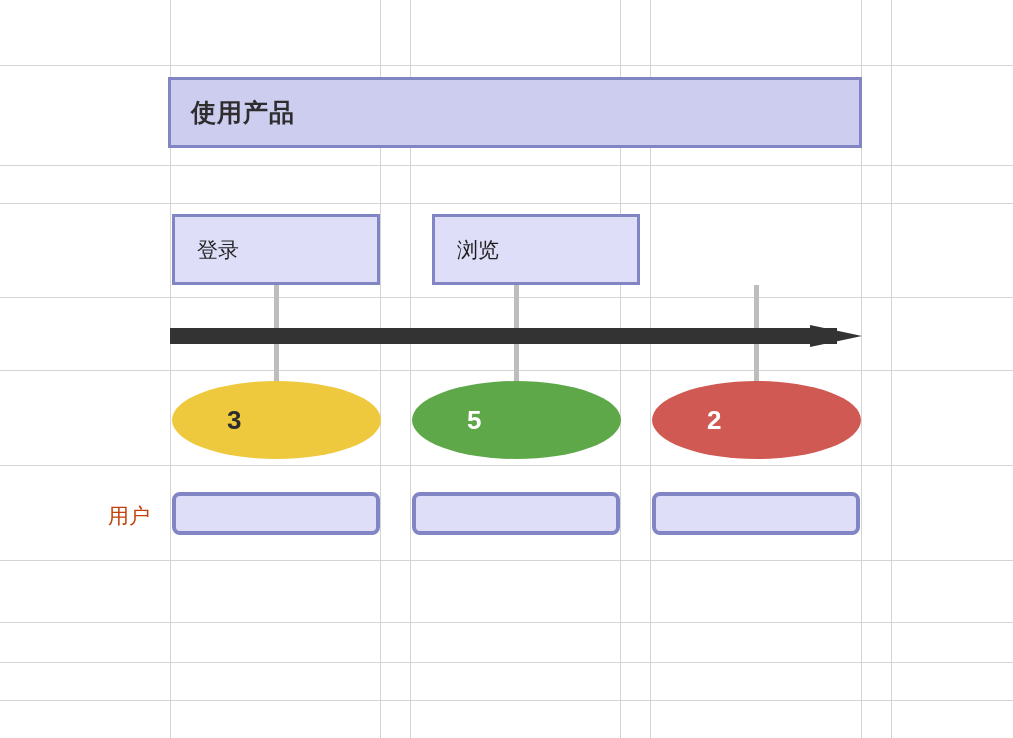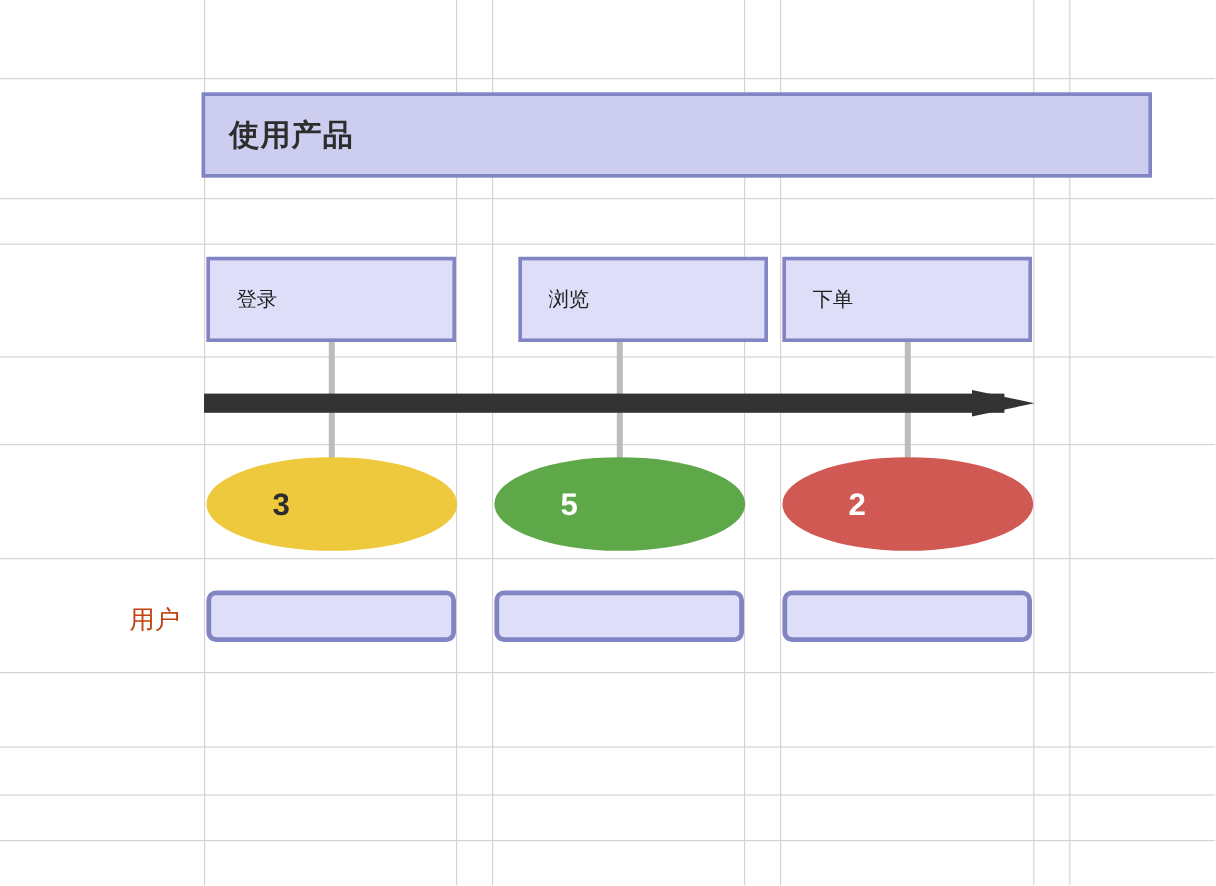--- a/index.html
+++ b/index.html
@@ -32,21 +32,21 @@
     width: 1013px;
     height: 1px;
     background: #d4d4d4;
   }
 
   
   .title-banner {
     position: absolute;
     left: 168px;
     top: 77px;
-    width: 792px;
+    width: 694px;
     height: 71px;
     box-sizing: border-box;
     background: #cdcdf0;
     border: 3px solid #8185c4;
     display: flex;
     align-items: center;
   }
   .title-banner .title-text {
     font-size: 25px;
     font-weight: bold;
@@ -61,21 +61,21 @@
     top: 214px;
     width: 208px;
     height: 71px;
     box-sizing: border-box;
     background: #dedef8;
     border: 3px solid #8185c4;
     display: flex;
     align-items: center;
   }
   .step-box .step-label {
-    font-size: 17px;
+    font-size: 21px;
     color: #1f1f1f;
     padding-left: 22px;
   }
   .step-box.s1 { left: 172px; }
   .step-box.s2 { left: 432px; }
   .step-box.s3 { left: 652px; }
 
   
   .timeline {
     position: absolute;
@@ -185,23 +185,20 @@
   <div class="title-banner">
     <span class="title-text">使用产品</span>
   </div>
 
   <div class="step-box s1">
     <span class="step-label">登录</span>
   </div>
   <div class="step-box s2">
     <span class="step-label">浏览</span>
   </div>
-  <div class="step-box s3">
-    <span class="step-label">下单</span>
-  </div>
 
   <div class="connector c1"></div>
   <div class="connector c2"></div>
   <div class="connector c3"></div>
 
   <div class="timeline">
     <div class="shaft"></div>
     <div class="head"></div>
   </div>
 

